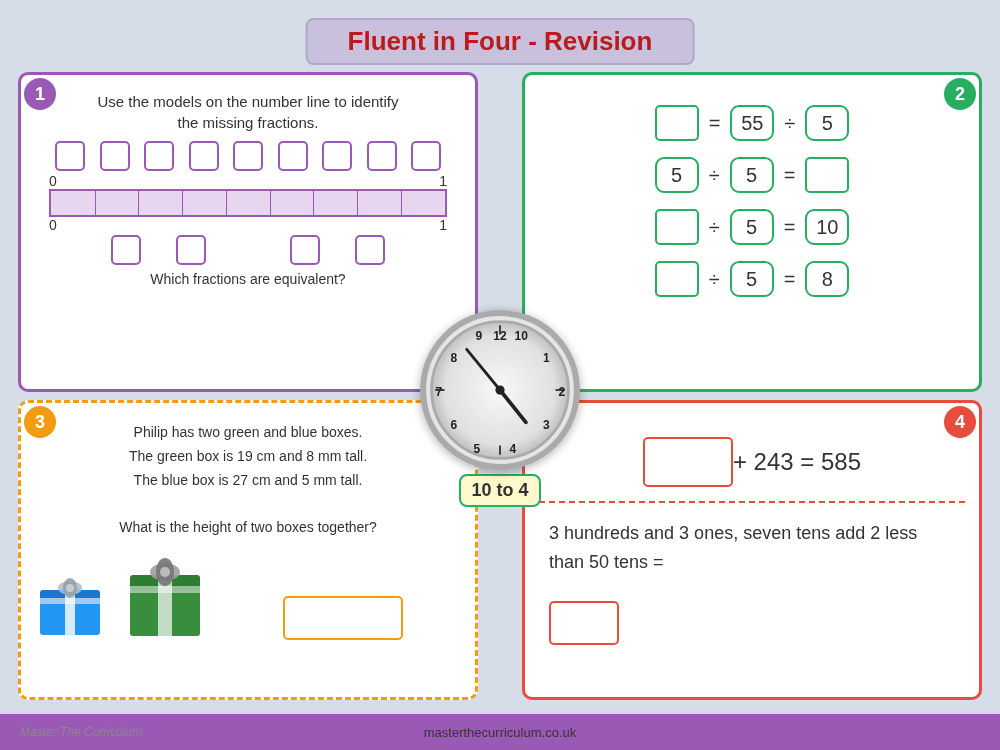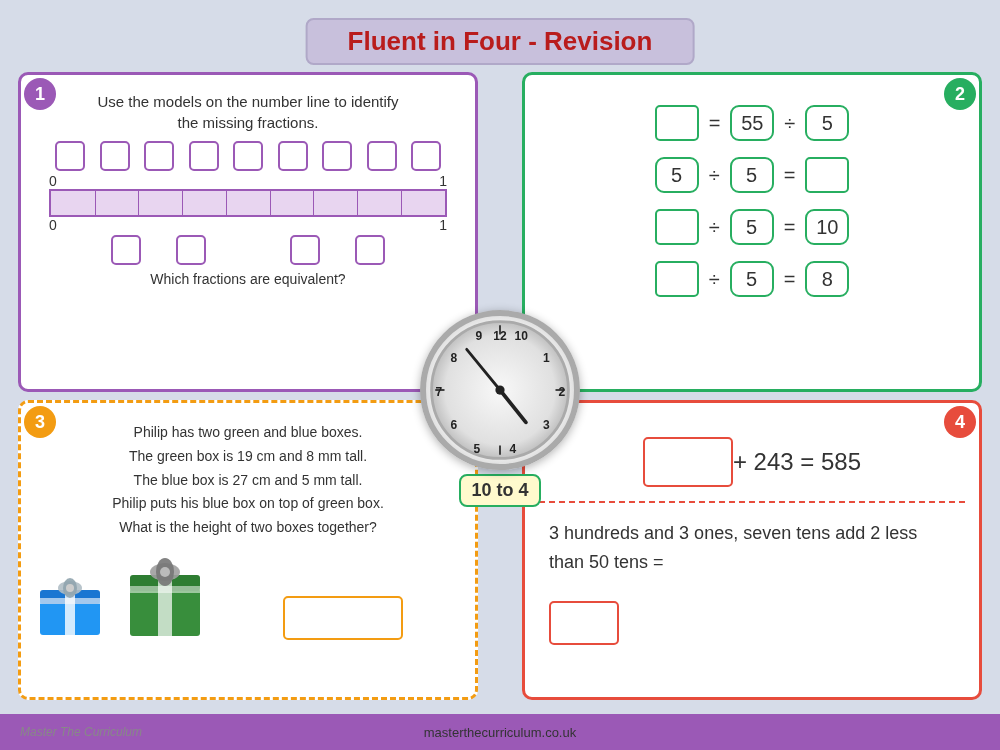--- a/index.html
+++ b/index.html
@@ -491,21 +491,21 @@
   <div class="clock-label">
     <span>10 to 4</span>
   </div>
 </div>
 
 <div class="box box-3">
   <div class="box-3-text">
     <span>Philip has two green and blue boxes.</span><br>
     <span>The green box is 19 cm and 8 mm tall.</span><br>
     <span>The blue box is 27 cm and 5 mm tall.</span><br>
-    <span>Philip puts his blue box on top of green box.</span><br>
+    <br>
     <span>What is the height of two boxes together?</span>
   </div>
   <div class="gifts-row">
 
     <svg class="gift-blue" viewBox="0 0 70 70">
       <rect x="5" y="30" width="60" height="35" rx="3" fill="#2196F3"></rect>
       <rect x="5" y="20" width="60" height="14" rx="3" fill="#1976D2"></rect>
       <rect x="30" y="20" width="10" height="45" fill="white" opacity="0.8"></rect>
       <rect x="5" y="28" width="60" height="6" fill="white" opacity="0.6"></rect>
 

